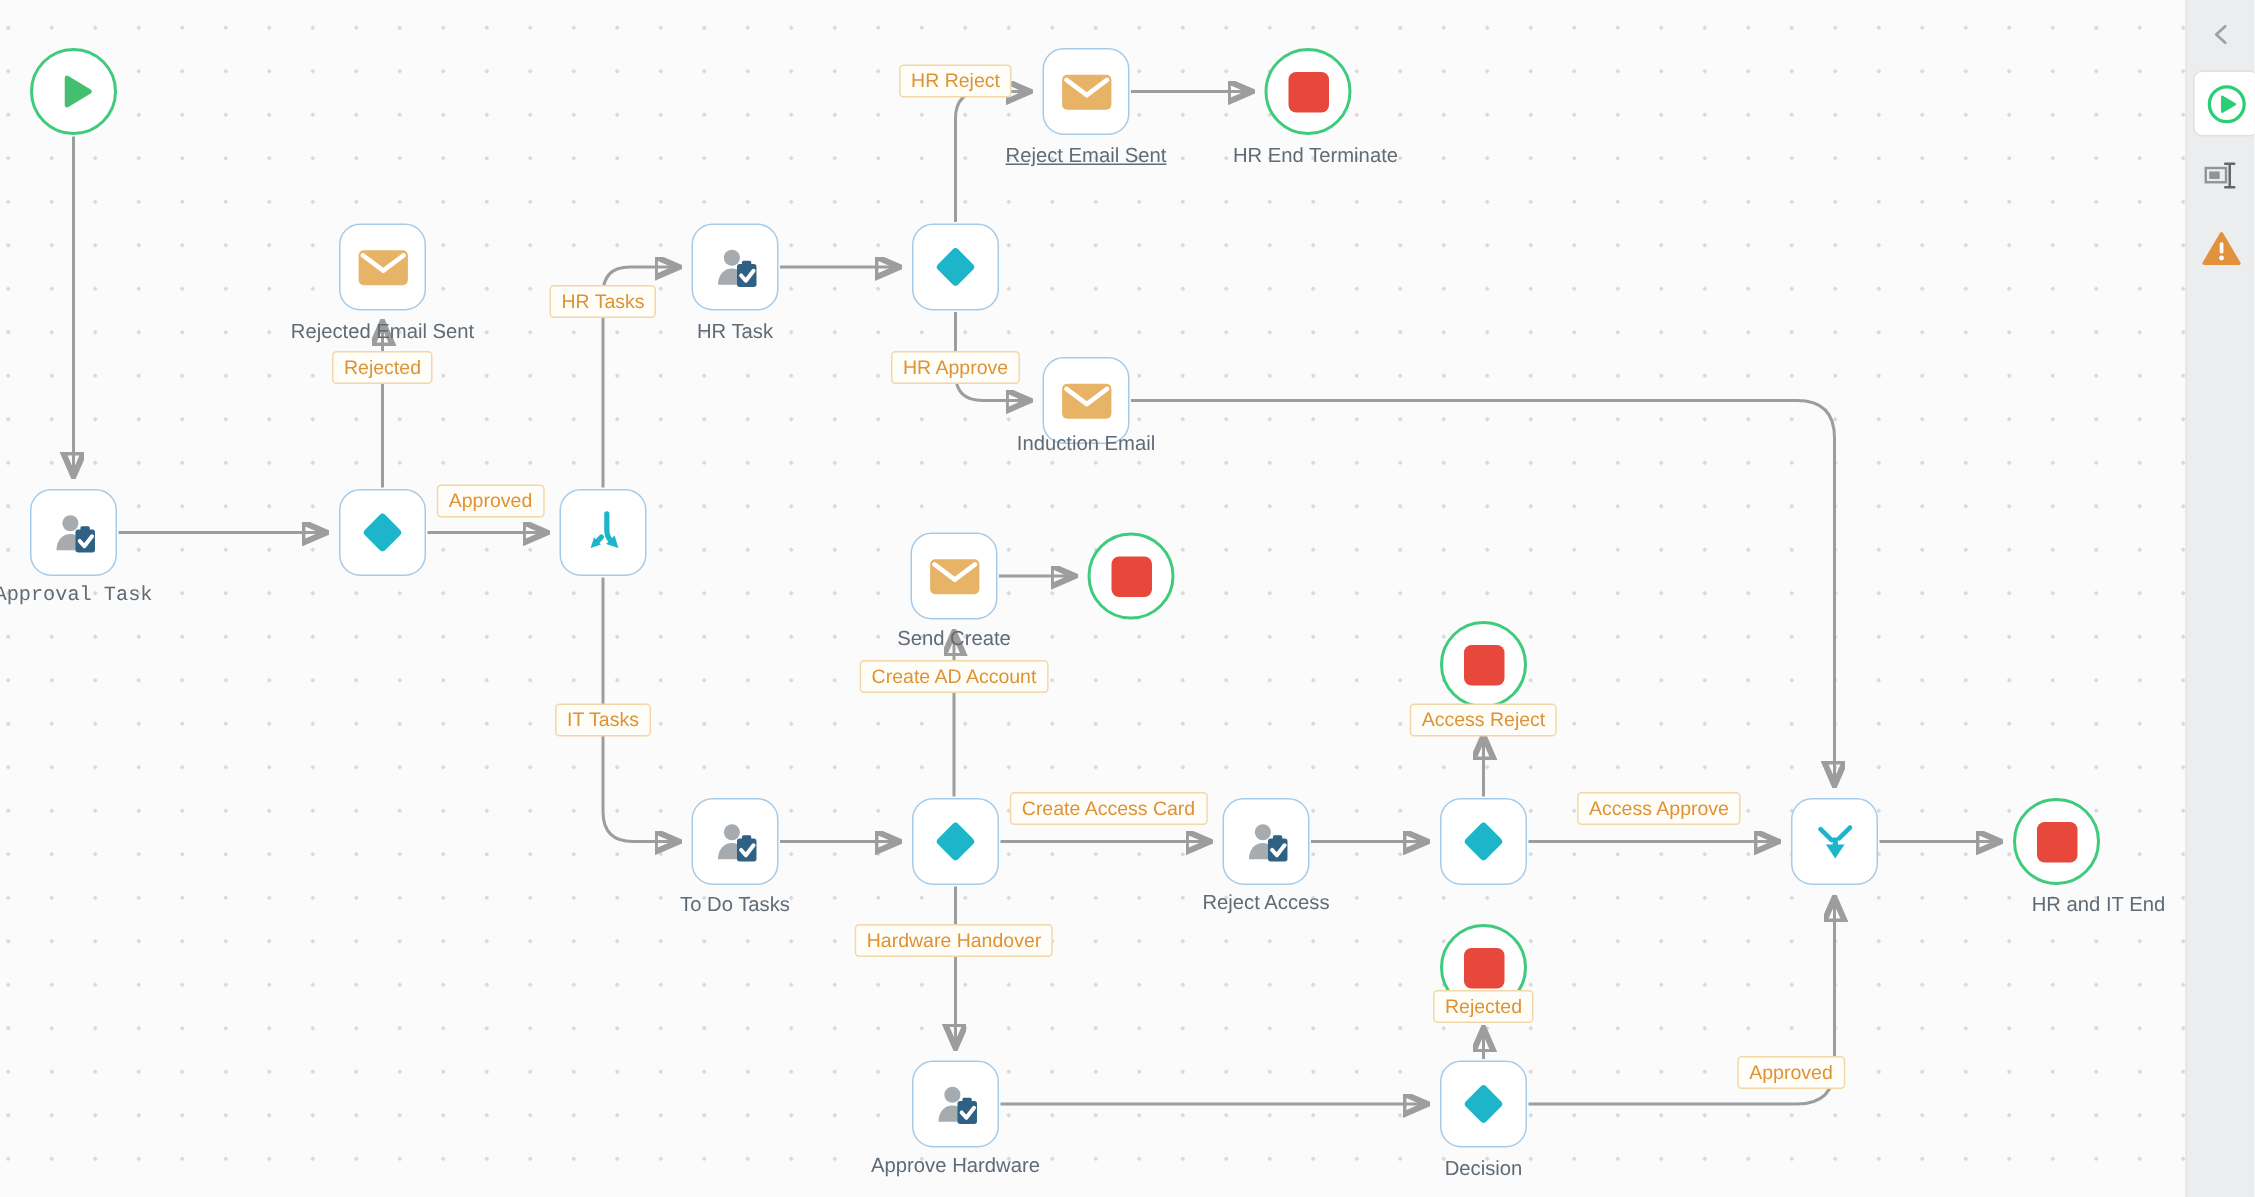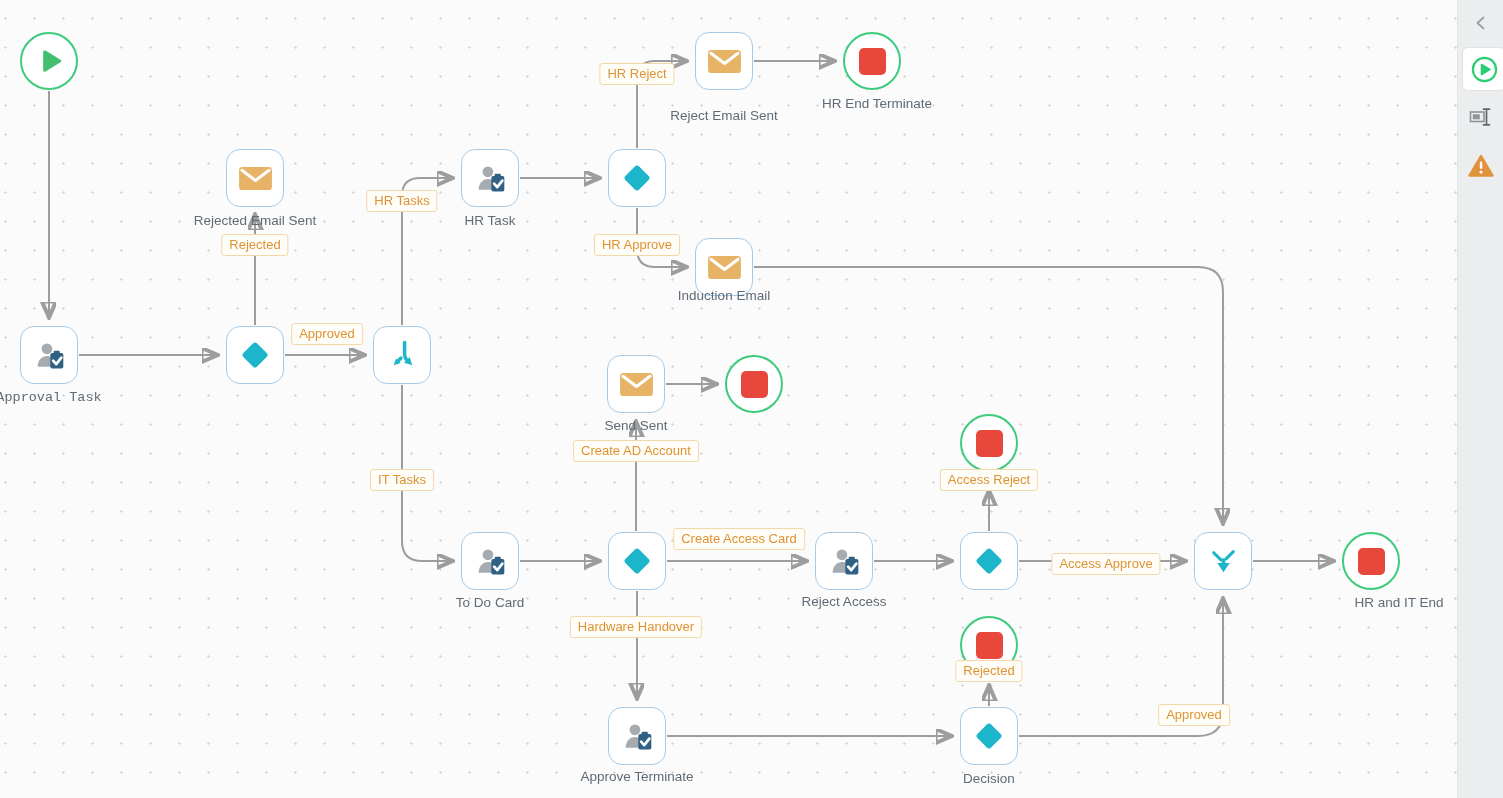--- a/index.html
+++ b/index.html
@@ -169,51 +169,51 @@
     <svg width="34" height="34">
         <use href="#ic-diamond"></use>
       </svg>
   </div>
 
   <div class="node" style="left:695px;top:32px;">
     <svg width="35" height="29">
         <use href="#ic-mail"></use>
       </svg>
   </div>
-  <div class="ntitle" style="left:724px;top:108px;">Reject Email Sent</div>
+  <div class="ntitle" style="left:724px;top:96px;text-decoration:underline;">Reject Email Sent</div>
 
   <div class="round" style="left:843px;top:32px;">
     <div class="stop-sq"></div>
   </div>
   <div class="ntitle" style="left:877px;top:96px;">HR End Terminate</div>
 
   <div class="node" style="left:695px;top:238px;">
     <svg width="35" height="29">
         <use href="#ic-mail"></use>
       </svg>
   </div>
   <div class="ntitle" style="left:724px;top:288px;">Induction Email</div>
 
   <div class="node" style="left:607px;top:355px;">
     <svg width="35" height="29">
         <use href="#ic-mail"></use>
       </svg>
   </div>
-  <div class="ntitle" style="left:636px;top:418px;">Send Sent</div>
+  <div class="ntitle" style="left:636px;top:418px;">Send Create</div>
 
   <div class="round" style="left:725px;top:355px;">
     <div class="stop-sq"></div>
   </div>
 
   <div class="node" style="left:461px;top:532px;">
     <svg width="33" height="33">
         <use href="#ic-user"></use>
       </svg>
   </div>
-  <div class="ntitle" style="left:490px;top:595px;">To Do Card</div>
+  <div class="ntitle" style="left:490px;top:595px;">To Do Tasks</div>
 
   <div class="node" style="left:608px;top:532px;">
     <svg width="34" height="34">
         <use href="#ic-diamond"></use>
       </svg>
   </div>
 
   <div class="node" style="left:815px;top:532px;">
     <svg width="33" height="33">
         <use href="#ic-user"></use>
@@ -244,40 +244,40 @@
 
   <div class="round" style="left:960px;top:616px;">
     <div class="stop-sq"></div>
   </div>
 
   <div class="node" style="left:608px;top:707px;">
     <svg width="33" height="33">
         <use href="#ic-user"></use>
       </svg>
   </div>
-  <div class="ntitle" style="left:637px;top:769px;">Approve Terminate</div>
+  <div class="ntitle" style="left:637px;top:769px;">Approve Hardware</div>
 
   <div class="node" style="left:960px;top:707px;">
     <svg width="34" height="34">
         <use href="#ic-diamond"></use>
       </svg>
   </div>
   <div class="ntitle" style="left:989px;top:771px;">Decision</div>
 
   <div class="chip" style="left:255px;top:245px;">Rejected</div>
   <div class="chip" style="left:327px;top:334px;">Approved</div>
   <div class="chip" style="left:402px;top:201px;">HR Tasks</div>
-  <div class="chip" style="left:637px;top:54px;margin-top:20px;">HR Reject</div>
+  <div class="chip" style="left:637px;top:54px;">HR Reject</div>
   <div class="chip" style="left:637px;top:245px;">HR Approve</div>
   <div class="chip" style="left:636px;top:451px;">Create AD Account</div>
   <div class="chip" style="left:402px;top:480px;text-align:right;">IT Tasks</div>
   <div class="chip" style="left:739px;top:539px;">Create Access Card</div>
   <div class="chip" style="left:636px;top:627px;text-align:center;">Hardware Handover</div>
   <div class="chip" style="left:989px;top:480px;text-align:center;">Access Reject</div>
-  <div class="chip" style="left:1106px;top:539px;margin-top:25px;">Access Approve</div>
+  <div class="chip" style="left:1106px;top:539px;">Access Approve</div>
   <div class="chip" style="left:989px;top:671px;">Rejected</div>
   <div class="chip" style="left:1194px;top:715px;">Approved</div>
 
 </div>
 
 <div class="sidebar">
   <div class="sb-item sb-chevron">
     <svg width="16" height="16" viewBox="0 0 16 16">
       <path d="M10.5 2.5 L4.5 8 L10.5 13.5" stroke="#9aa0a6" stroke-width="1.8" fill="none" stroke-linecap="round" stroke-linejoin="round"></path>
     </svg>

